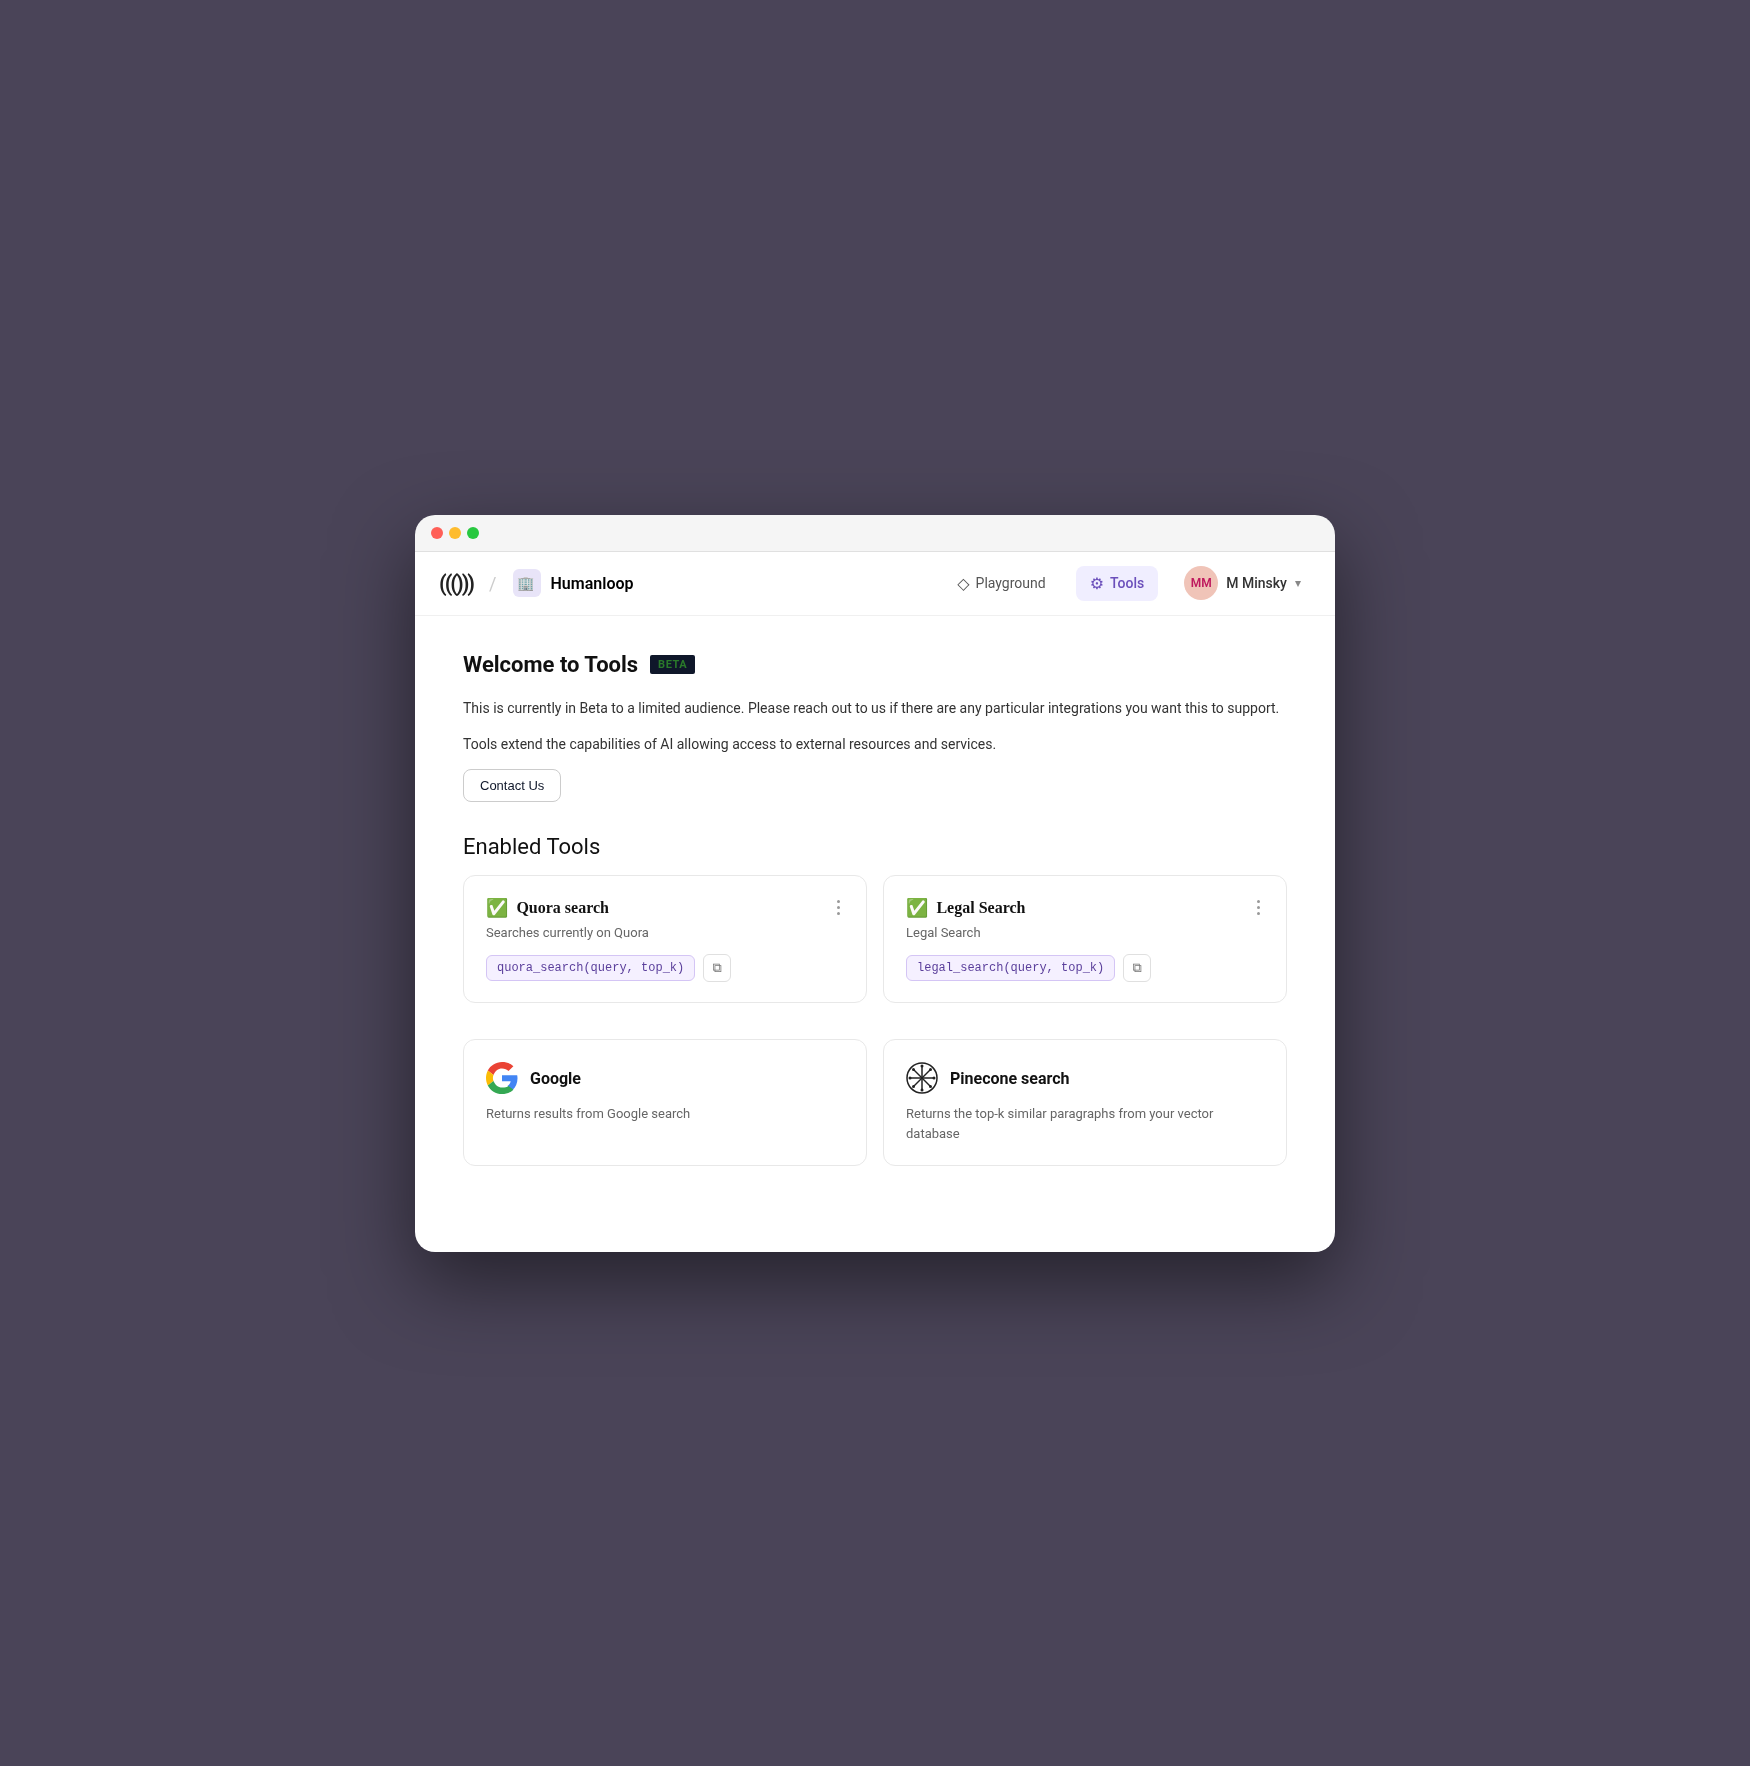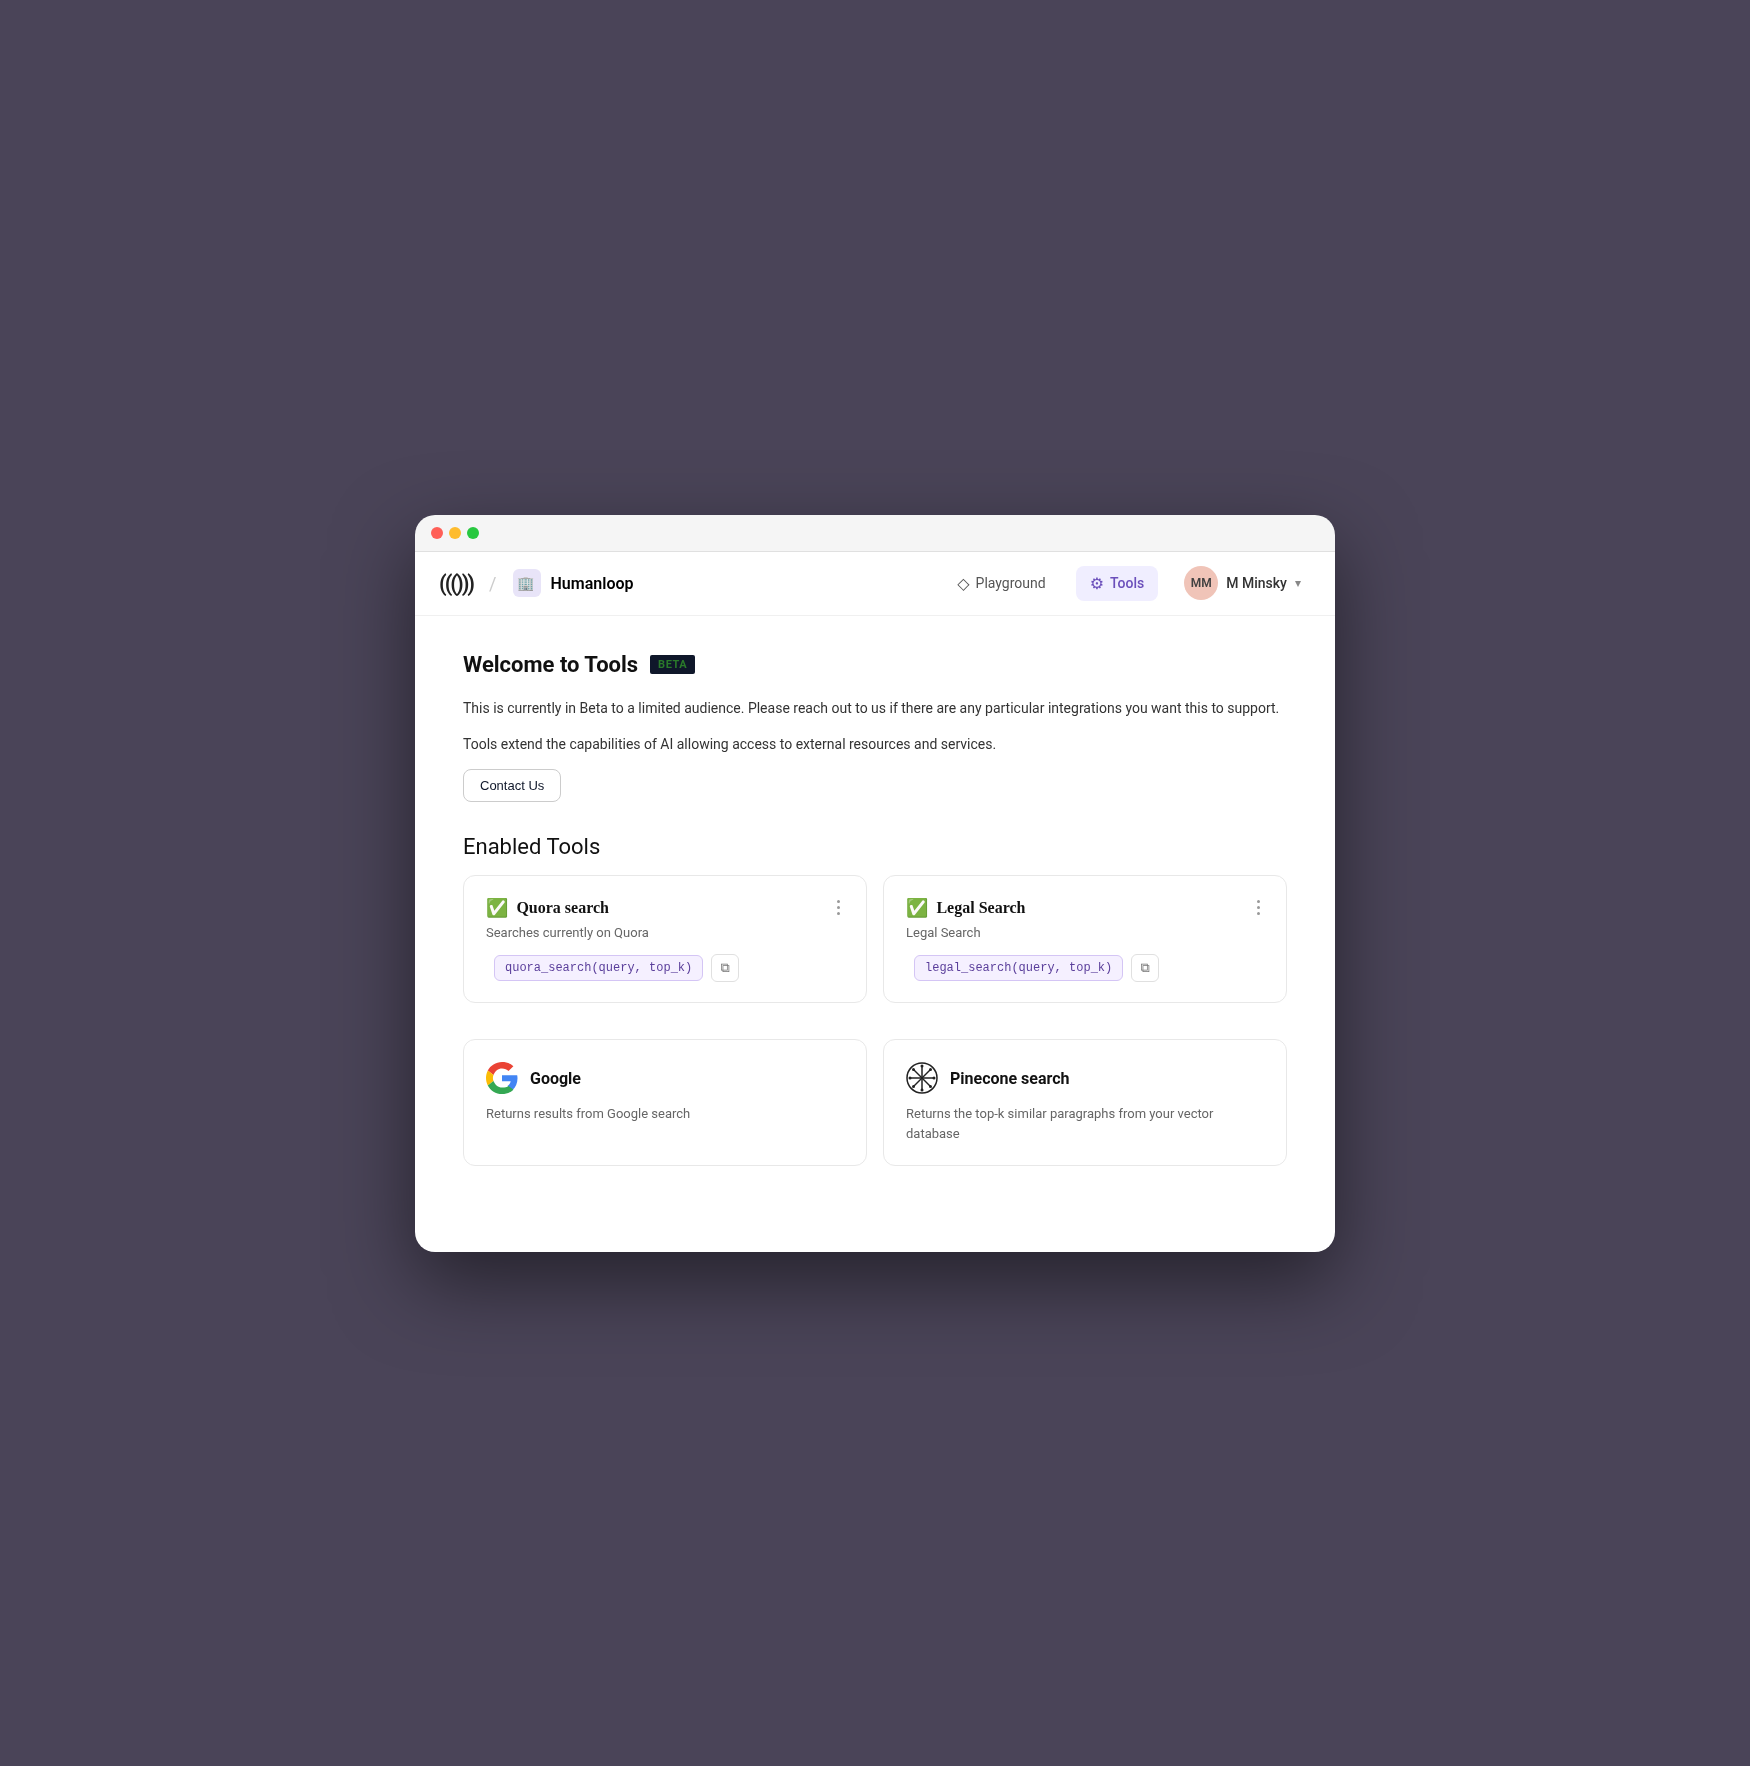--- a/index.html
+++ b/index.html
@@ -126,21 +126,21 @@
     .avatar {
       width: 34px;
       height: 34px;
       border-radius: 50%;
       background: #f0c4b8;
       display: flex;
       align-items: center;
       justify-content: center;
       font-size: 12px;
       font-weight: 600;
-      color: #404040;
+      color: #be185d;
     }
 
     .user-name {
       font-size: 14px;
       font-weight: 500;
       color: #333;
     }
 
     .chevron-down { font-size: 12px; color: #888; }
 
@@ -252,21 +252,20 @@
     }
 
     .code-badge {
       background: #f5f0ff;
       border: 1px solid #d4c5f5;
       border-radius: 6px;
       padding: 5px 10px;
       font-size: 12px;
       font-family: 'Courier New', monospace;
       color: #5a3e9b;
-      margin-left: 8px;
     }
 
     .copy-icon {
       width: 28px;
       height: 28px;
       border: 1px solid #e0e0e0;
       border-radius: 6px;
       display: flex;
       align-items: center;
       justify-content: center;

